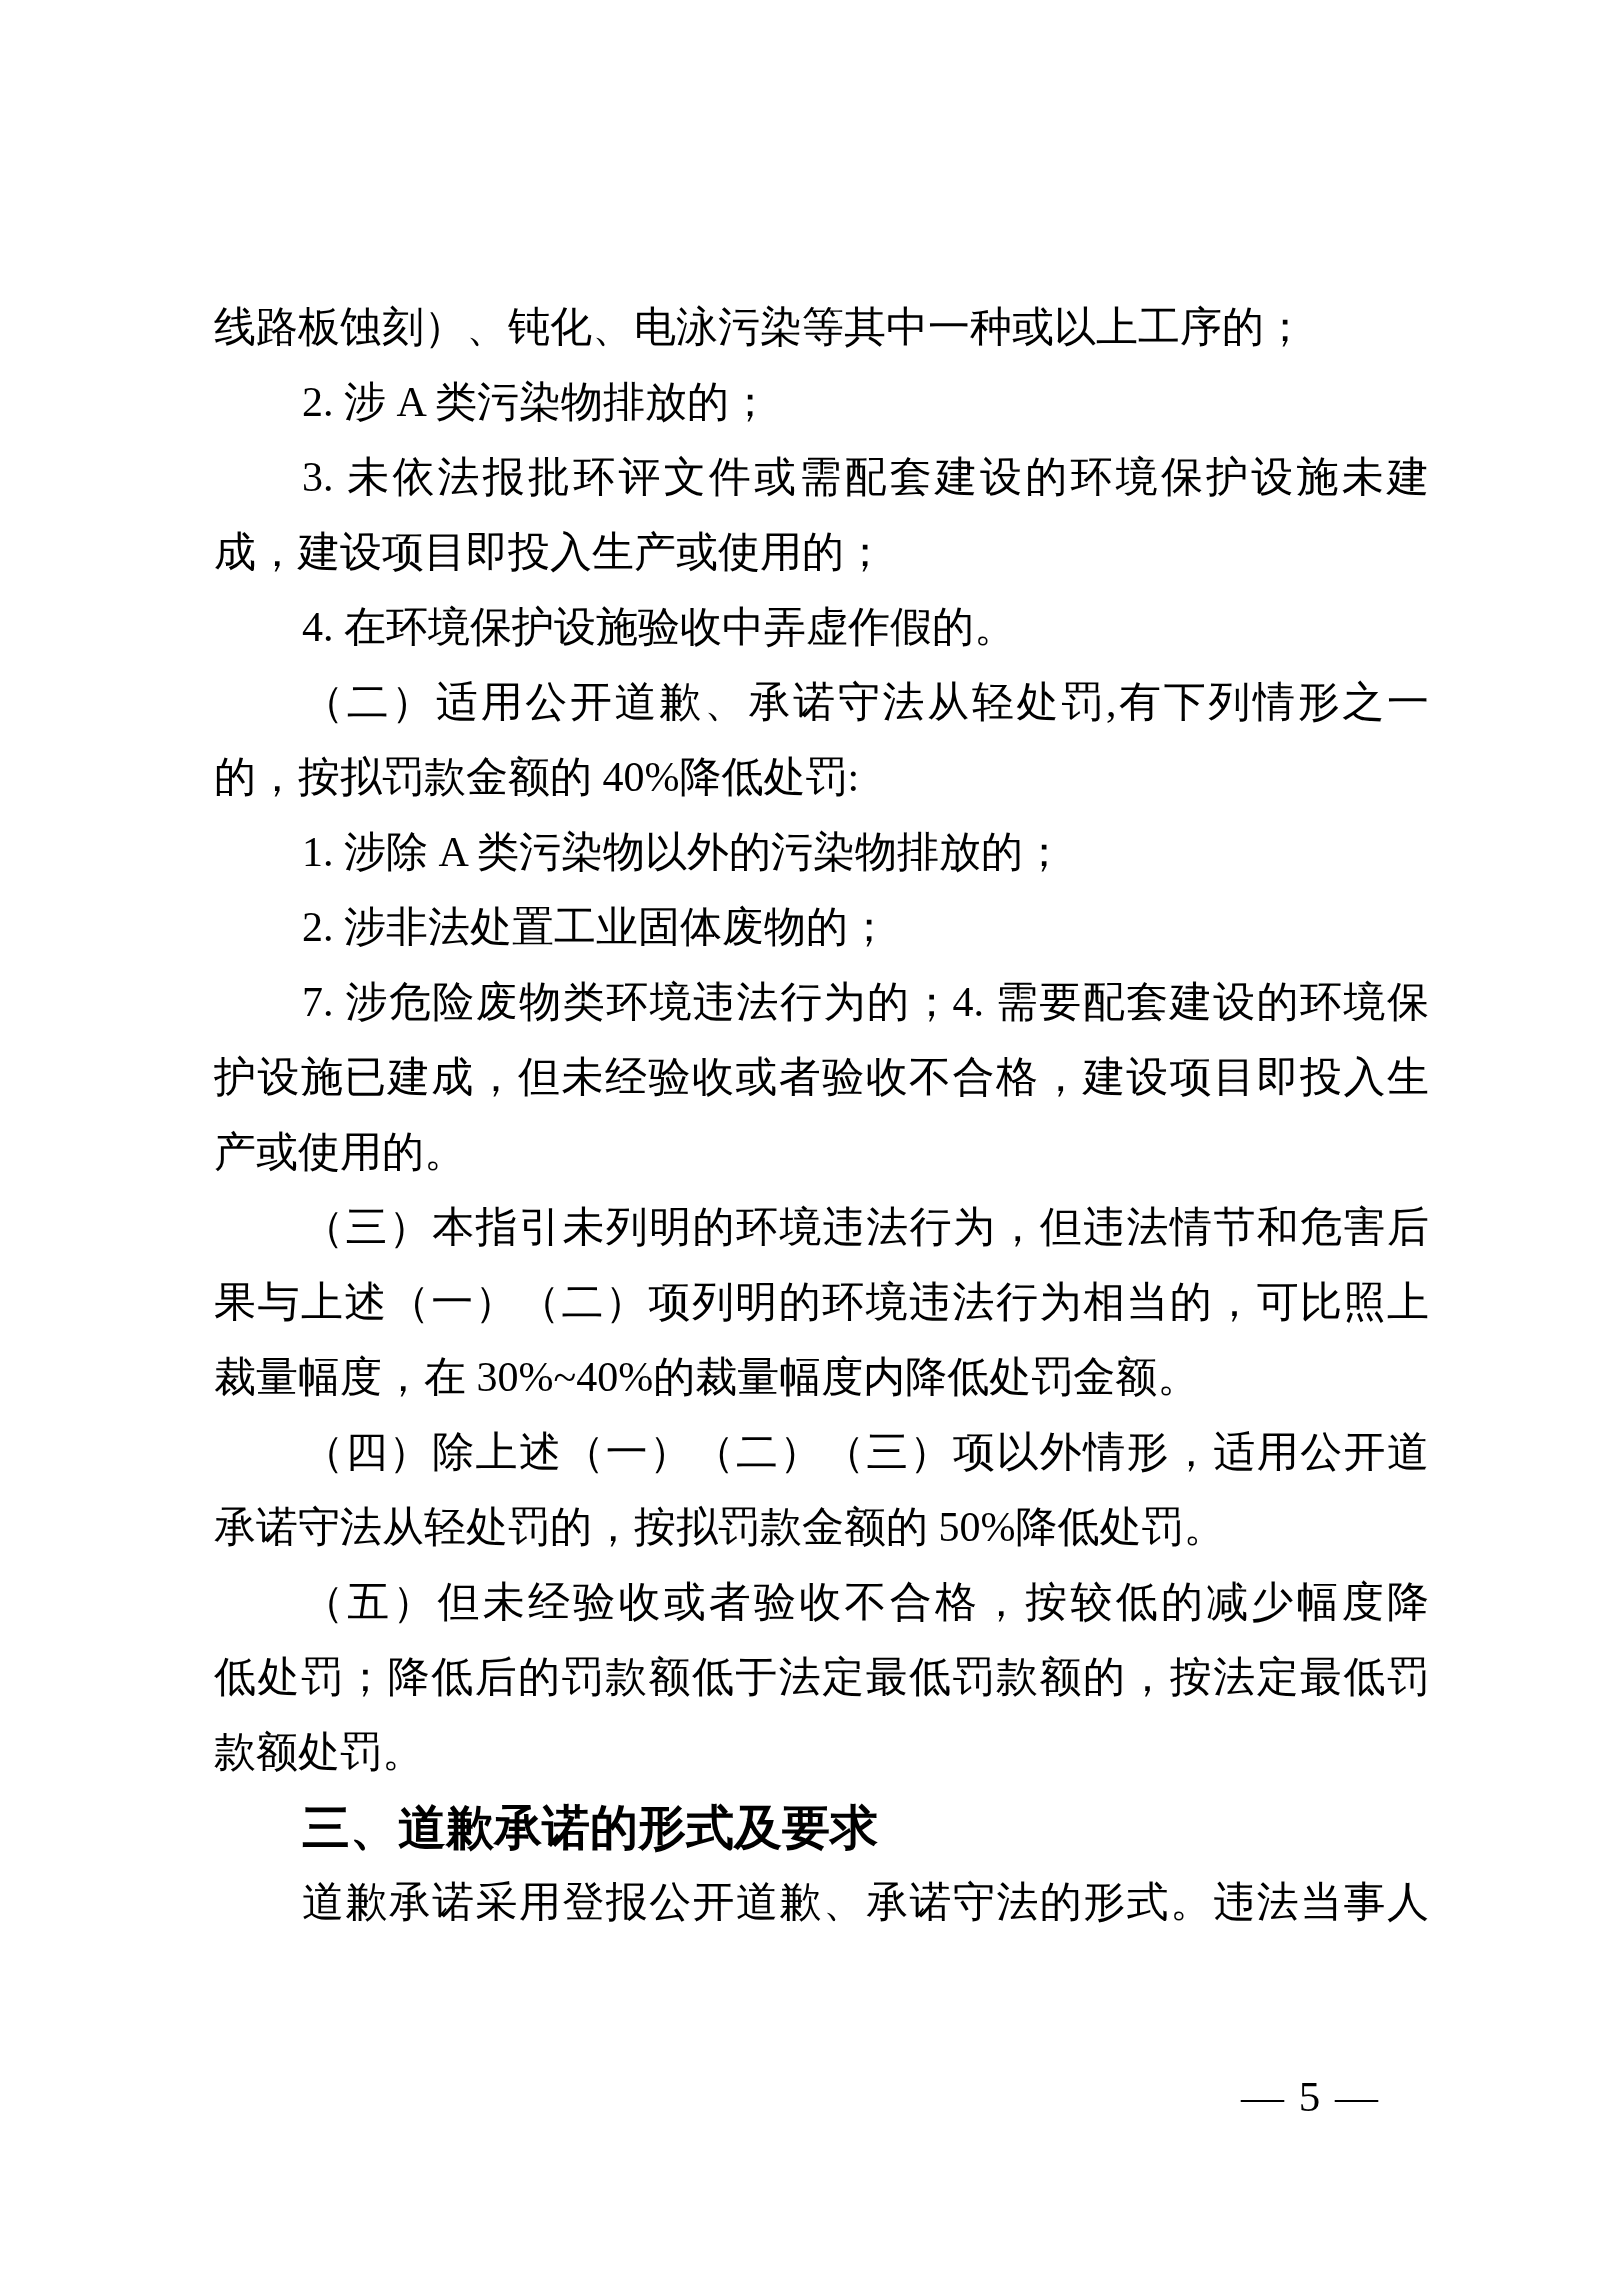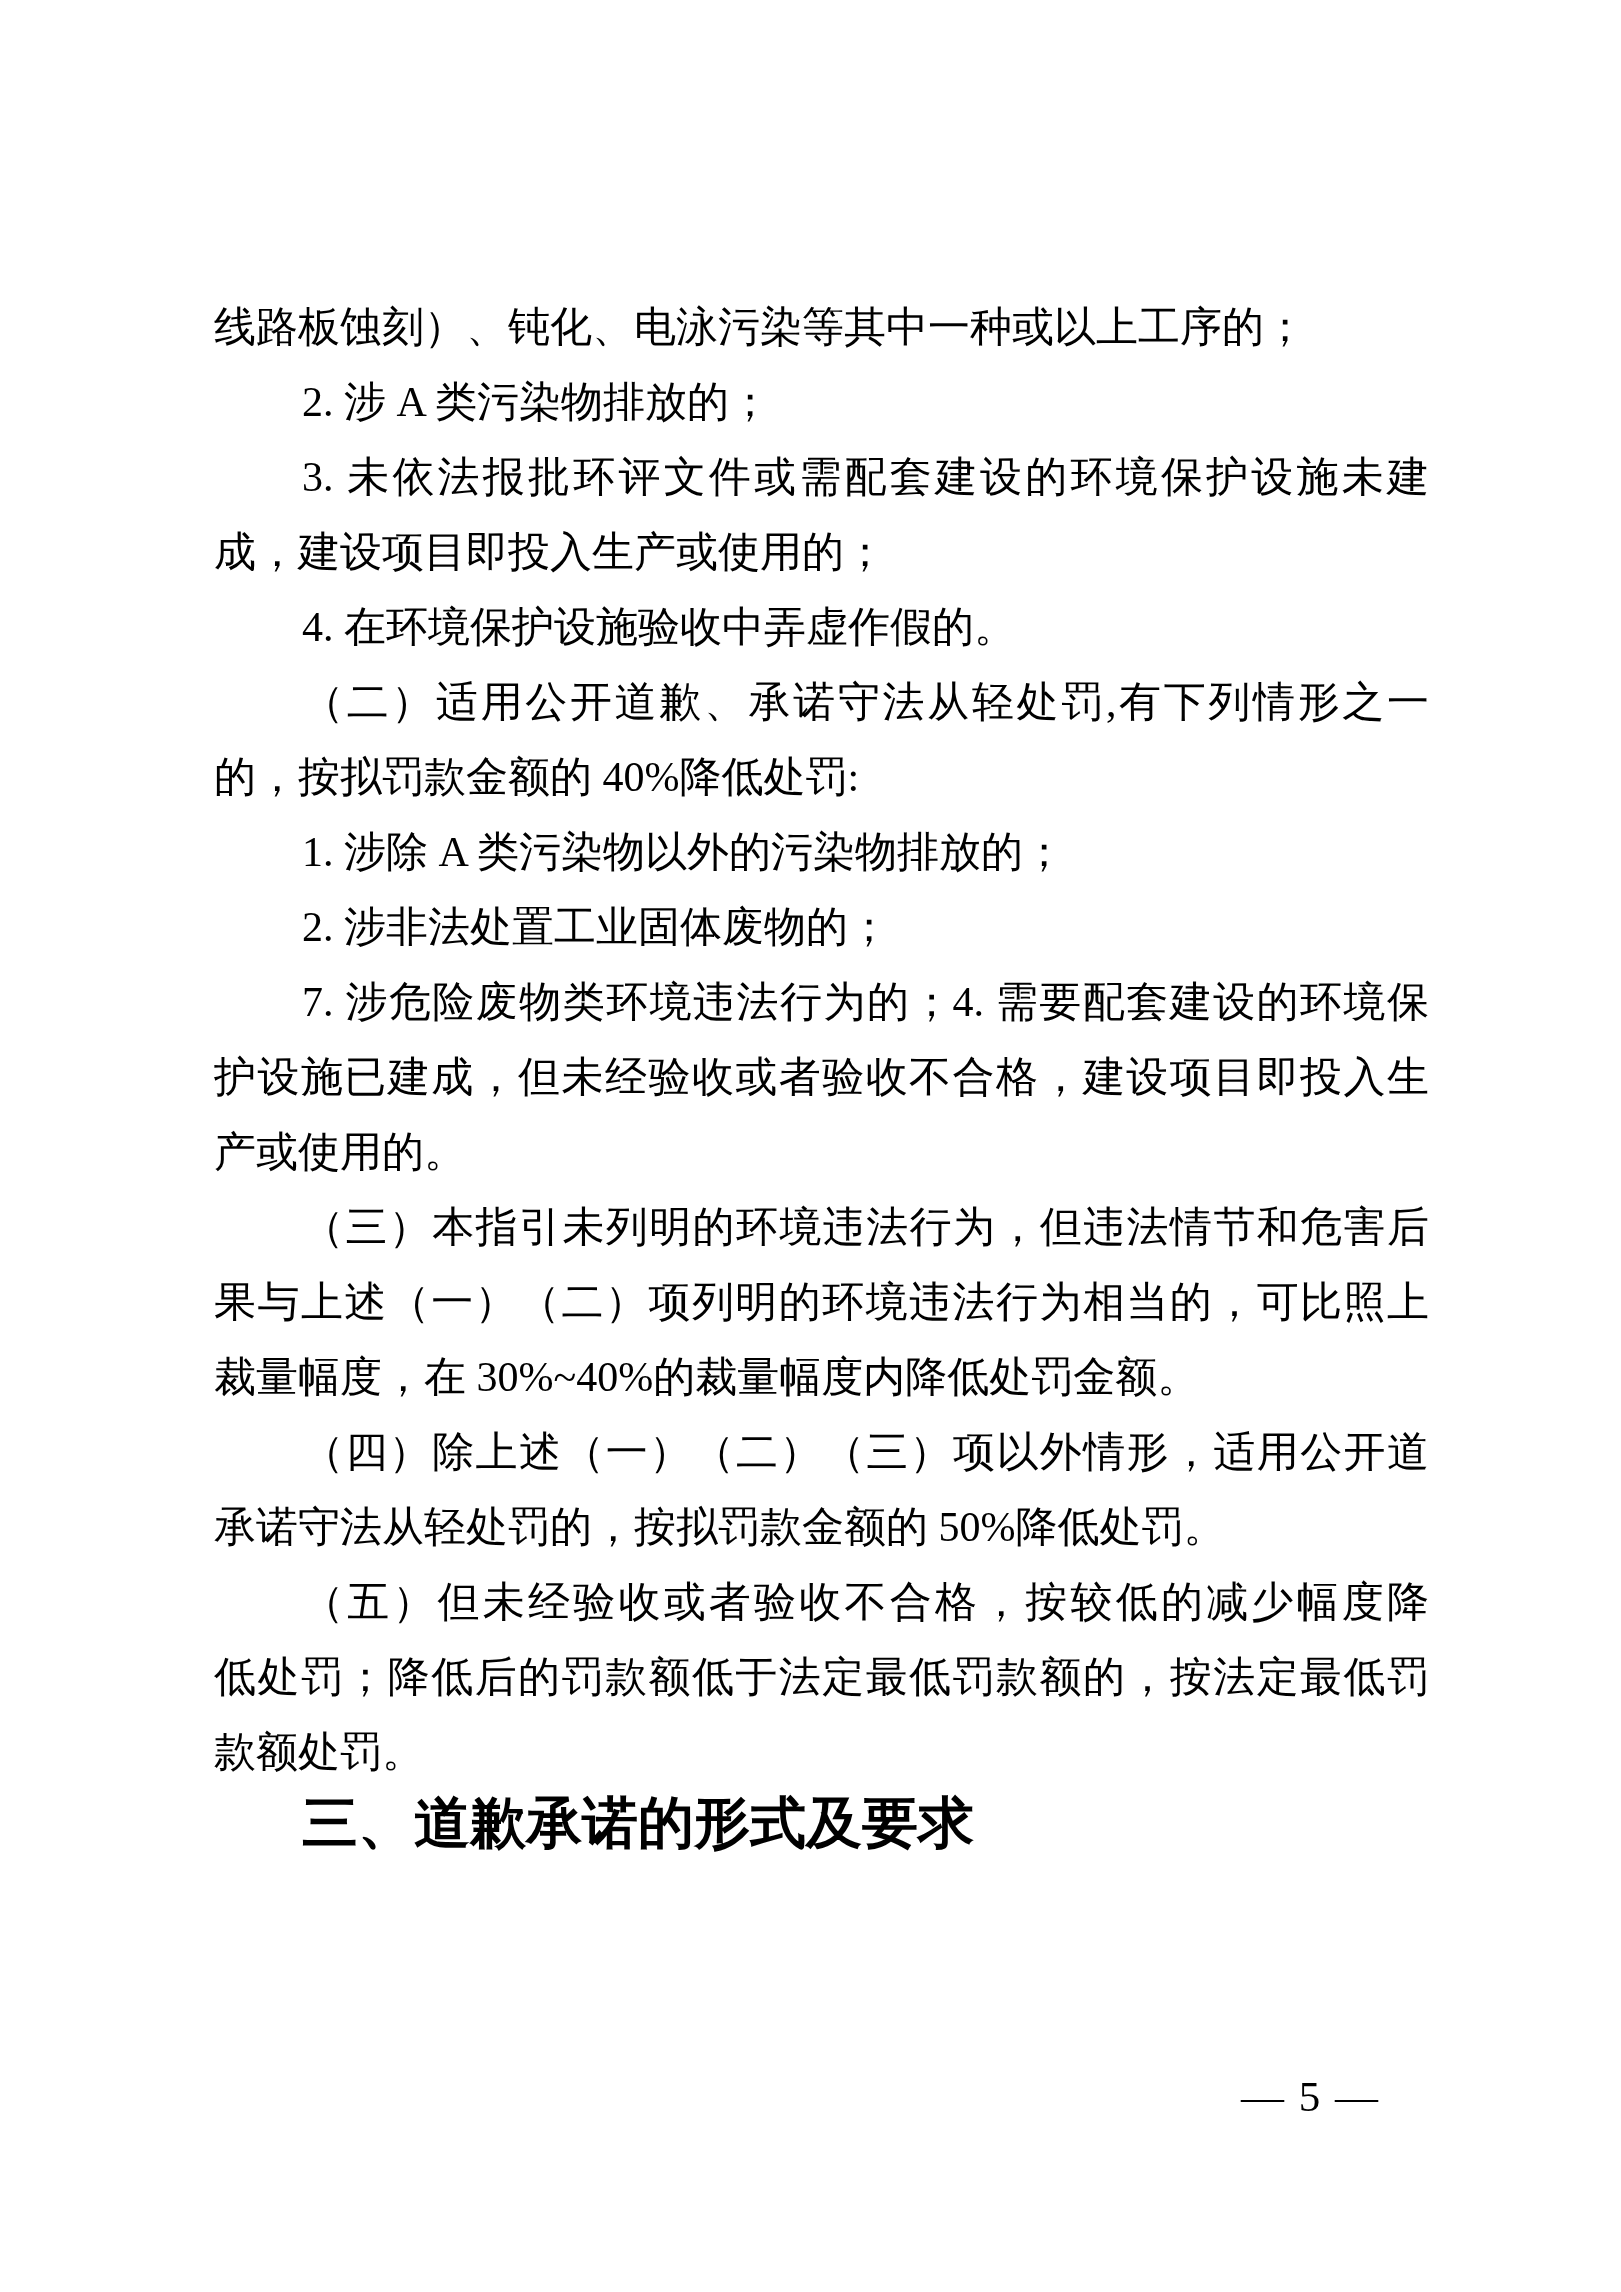--- a/index.html
+++ b/index.html
@@ -33,23 +33,23 @@
   .indent {
     padding-left: 88px;
   }
   .fill {
     white-space: normal;
     text-align: justify;
     text-align-last: justify;
     text-justify: inter-ideograph;
   }
   .heading {
-    font-family: Liberation Mono, monospace;
+    font-family: Liberation Serif, serif;
     font-weight: 700;
-    font-size: 56px;
+    font-size: 48px;
   }
   .page-number {
     position: absolute;
     top: 2064px;
     right: 241px;
     font-size: 43px;
     line-height: 65px;
     letter-spacing: 2px;
     white-space: nowrap;
   }
@@ -73,16 +73,17 @@
     <div class="line">产或使用的。</div>
     <div class="line indent fill">（三）本指引未列明的环境违法行为，但违法情节和危害后</div>
     <div class="line fill">果与上述（一）（二）项列明的环境违法行为相当的，可比照上述</div>
     <div class="line">裁量幅度，在 30%~40%的裁量幅度内降低处罚金额。</div>
     <div class="line indent fill">（四）除上述（一）（二）（三）项以外情形，适用公开道歉、</div>
     <div class="line">承诺守法从轻处罚的，按拟罚款金额的 50%降低处罚。</div>
     <div class="line indent fill">（五）但未经验收或者验收不合格，按较低的减少幅度降</div>
     <div class="line fill">低处罚；降低后的罚款额低于法定最低罚款额的，按法定最低罚</div>
     <div class="line">款额处罚。</div>
     <div class="line indent heading">三、道歉承诺的形式及要求</div>
+    <div class="line indent fill">道歉承诺采用登报公开道歉、承诺守法的形式。违法当事人</div>
   </div>
   <div class="page-number">— 5 —</div>
 </div>
 
 
 </body></html>

